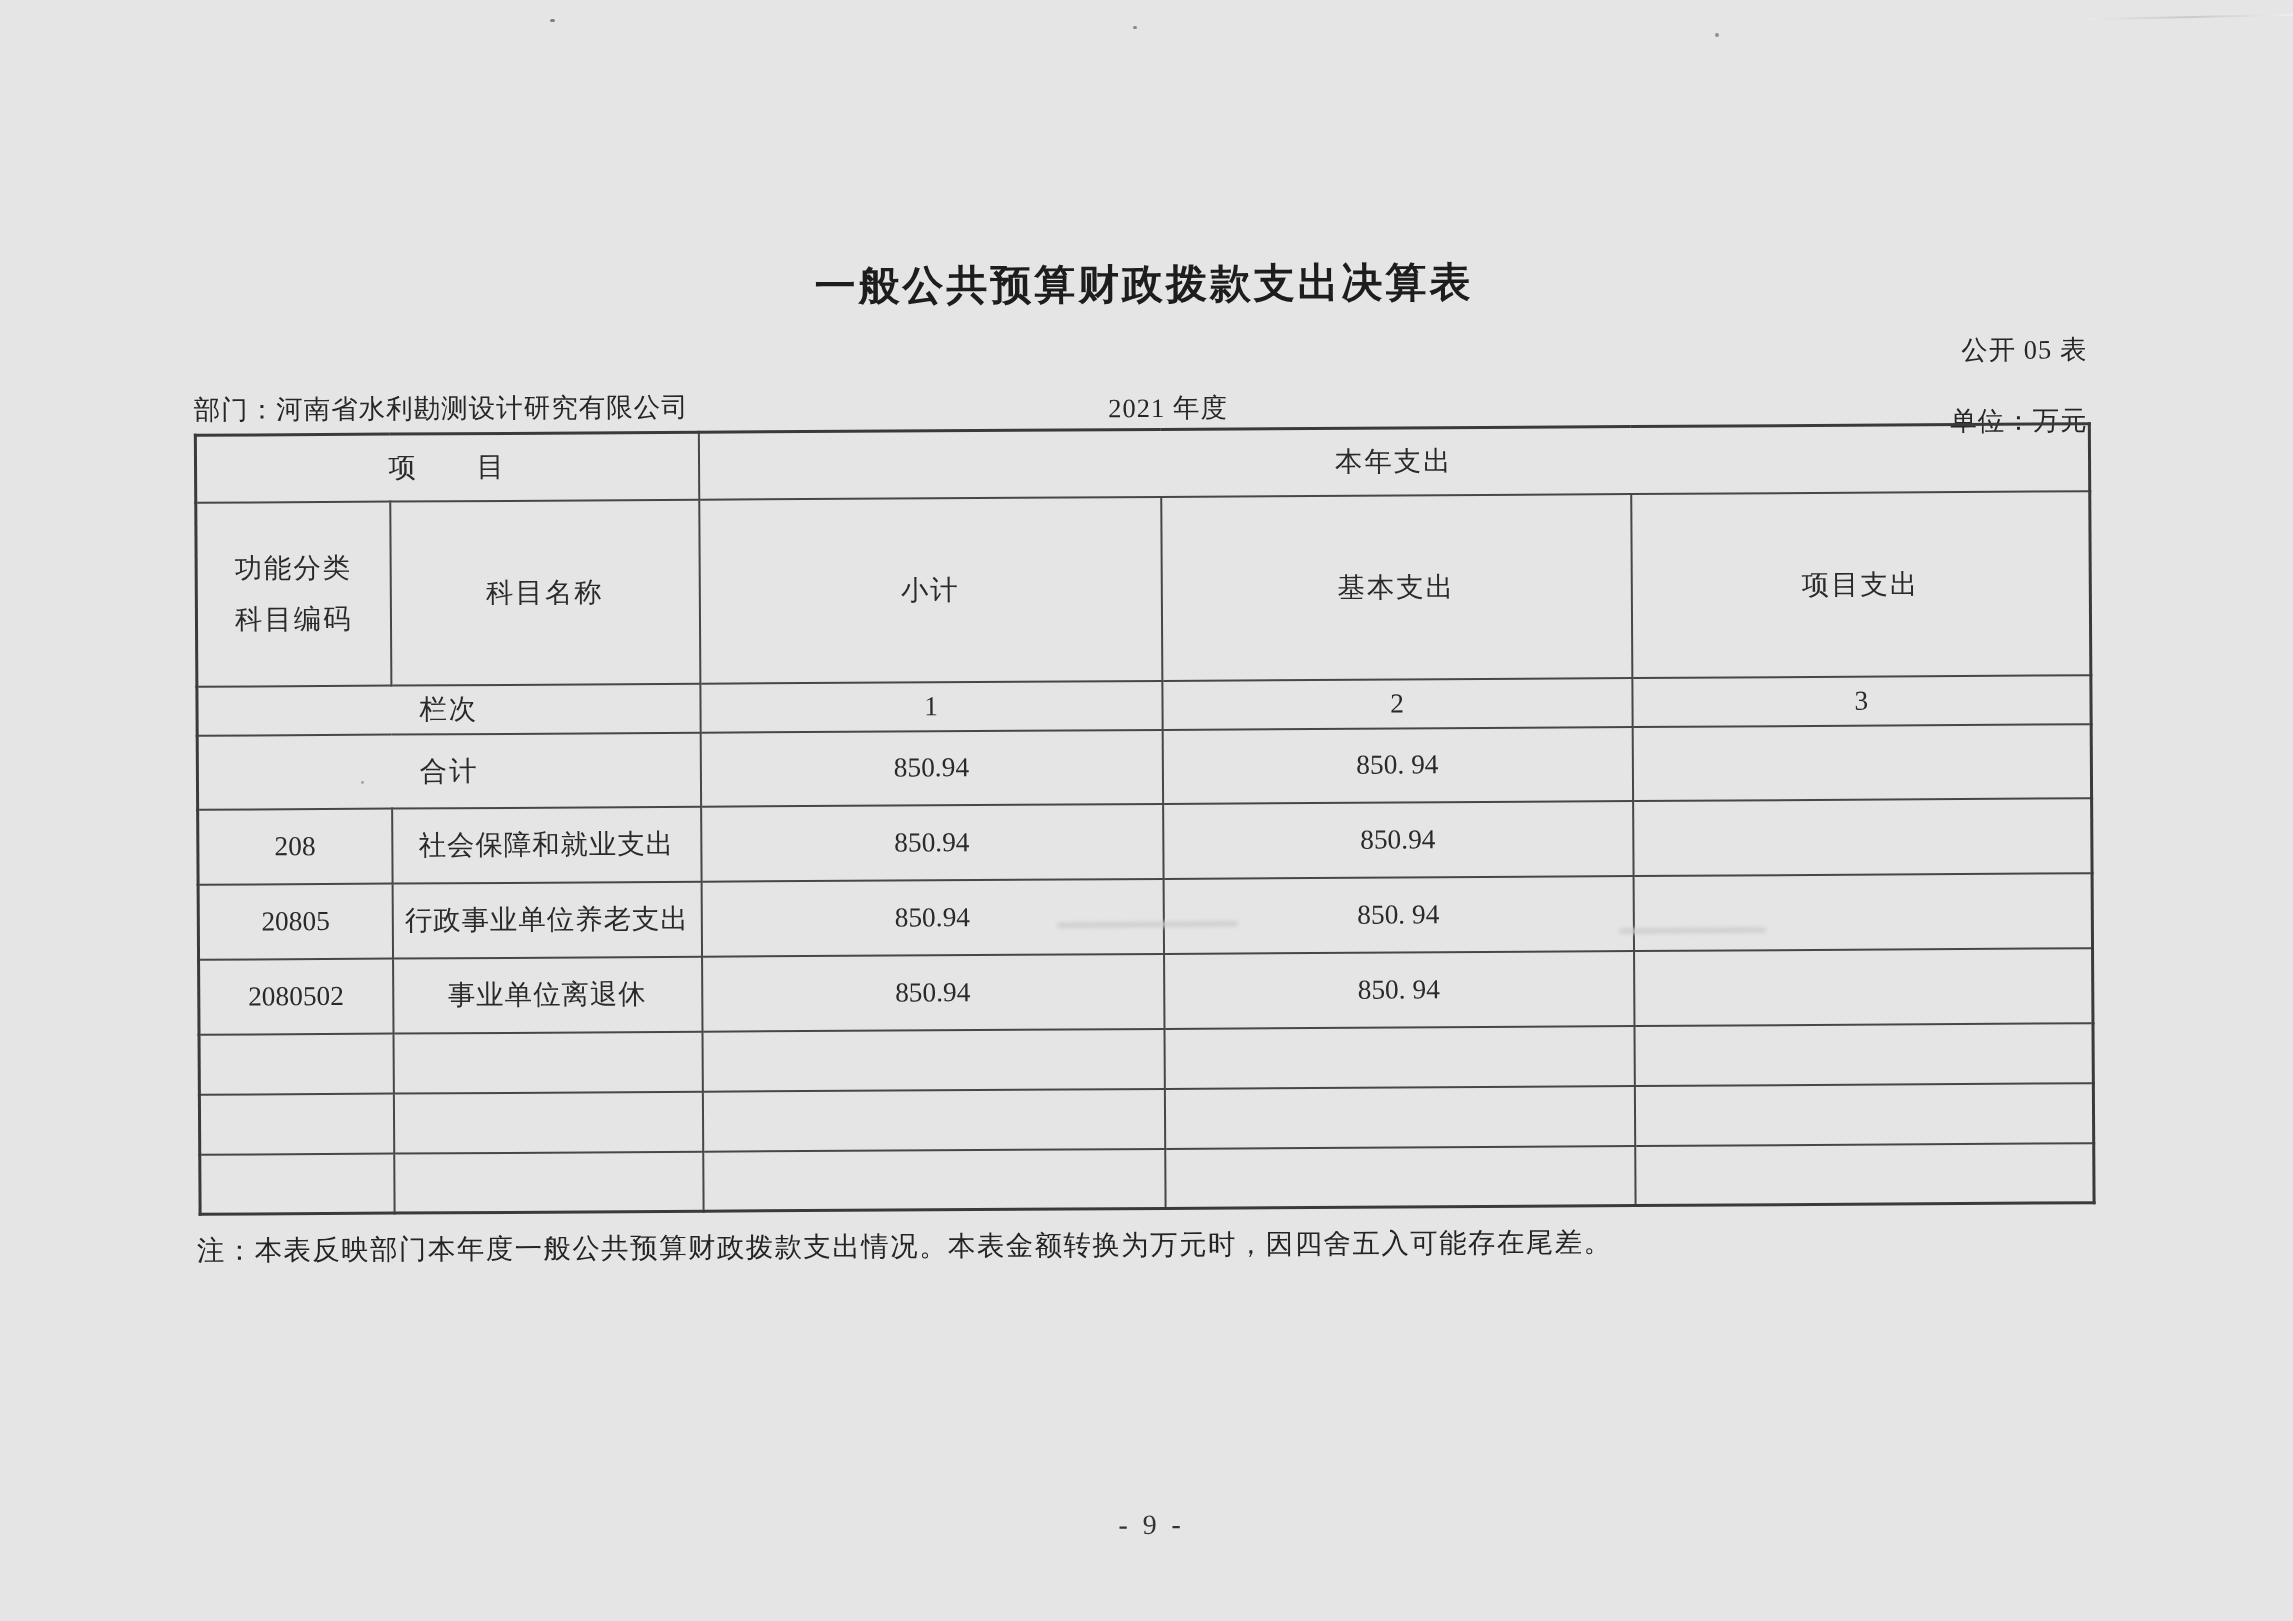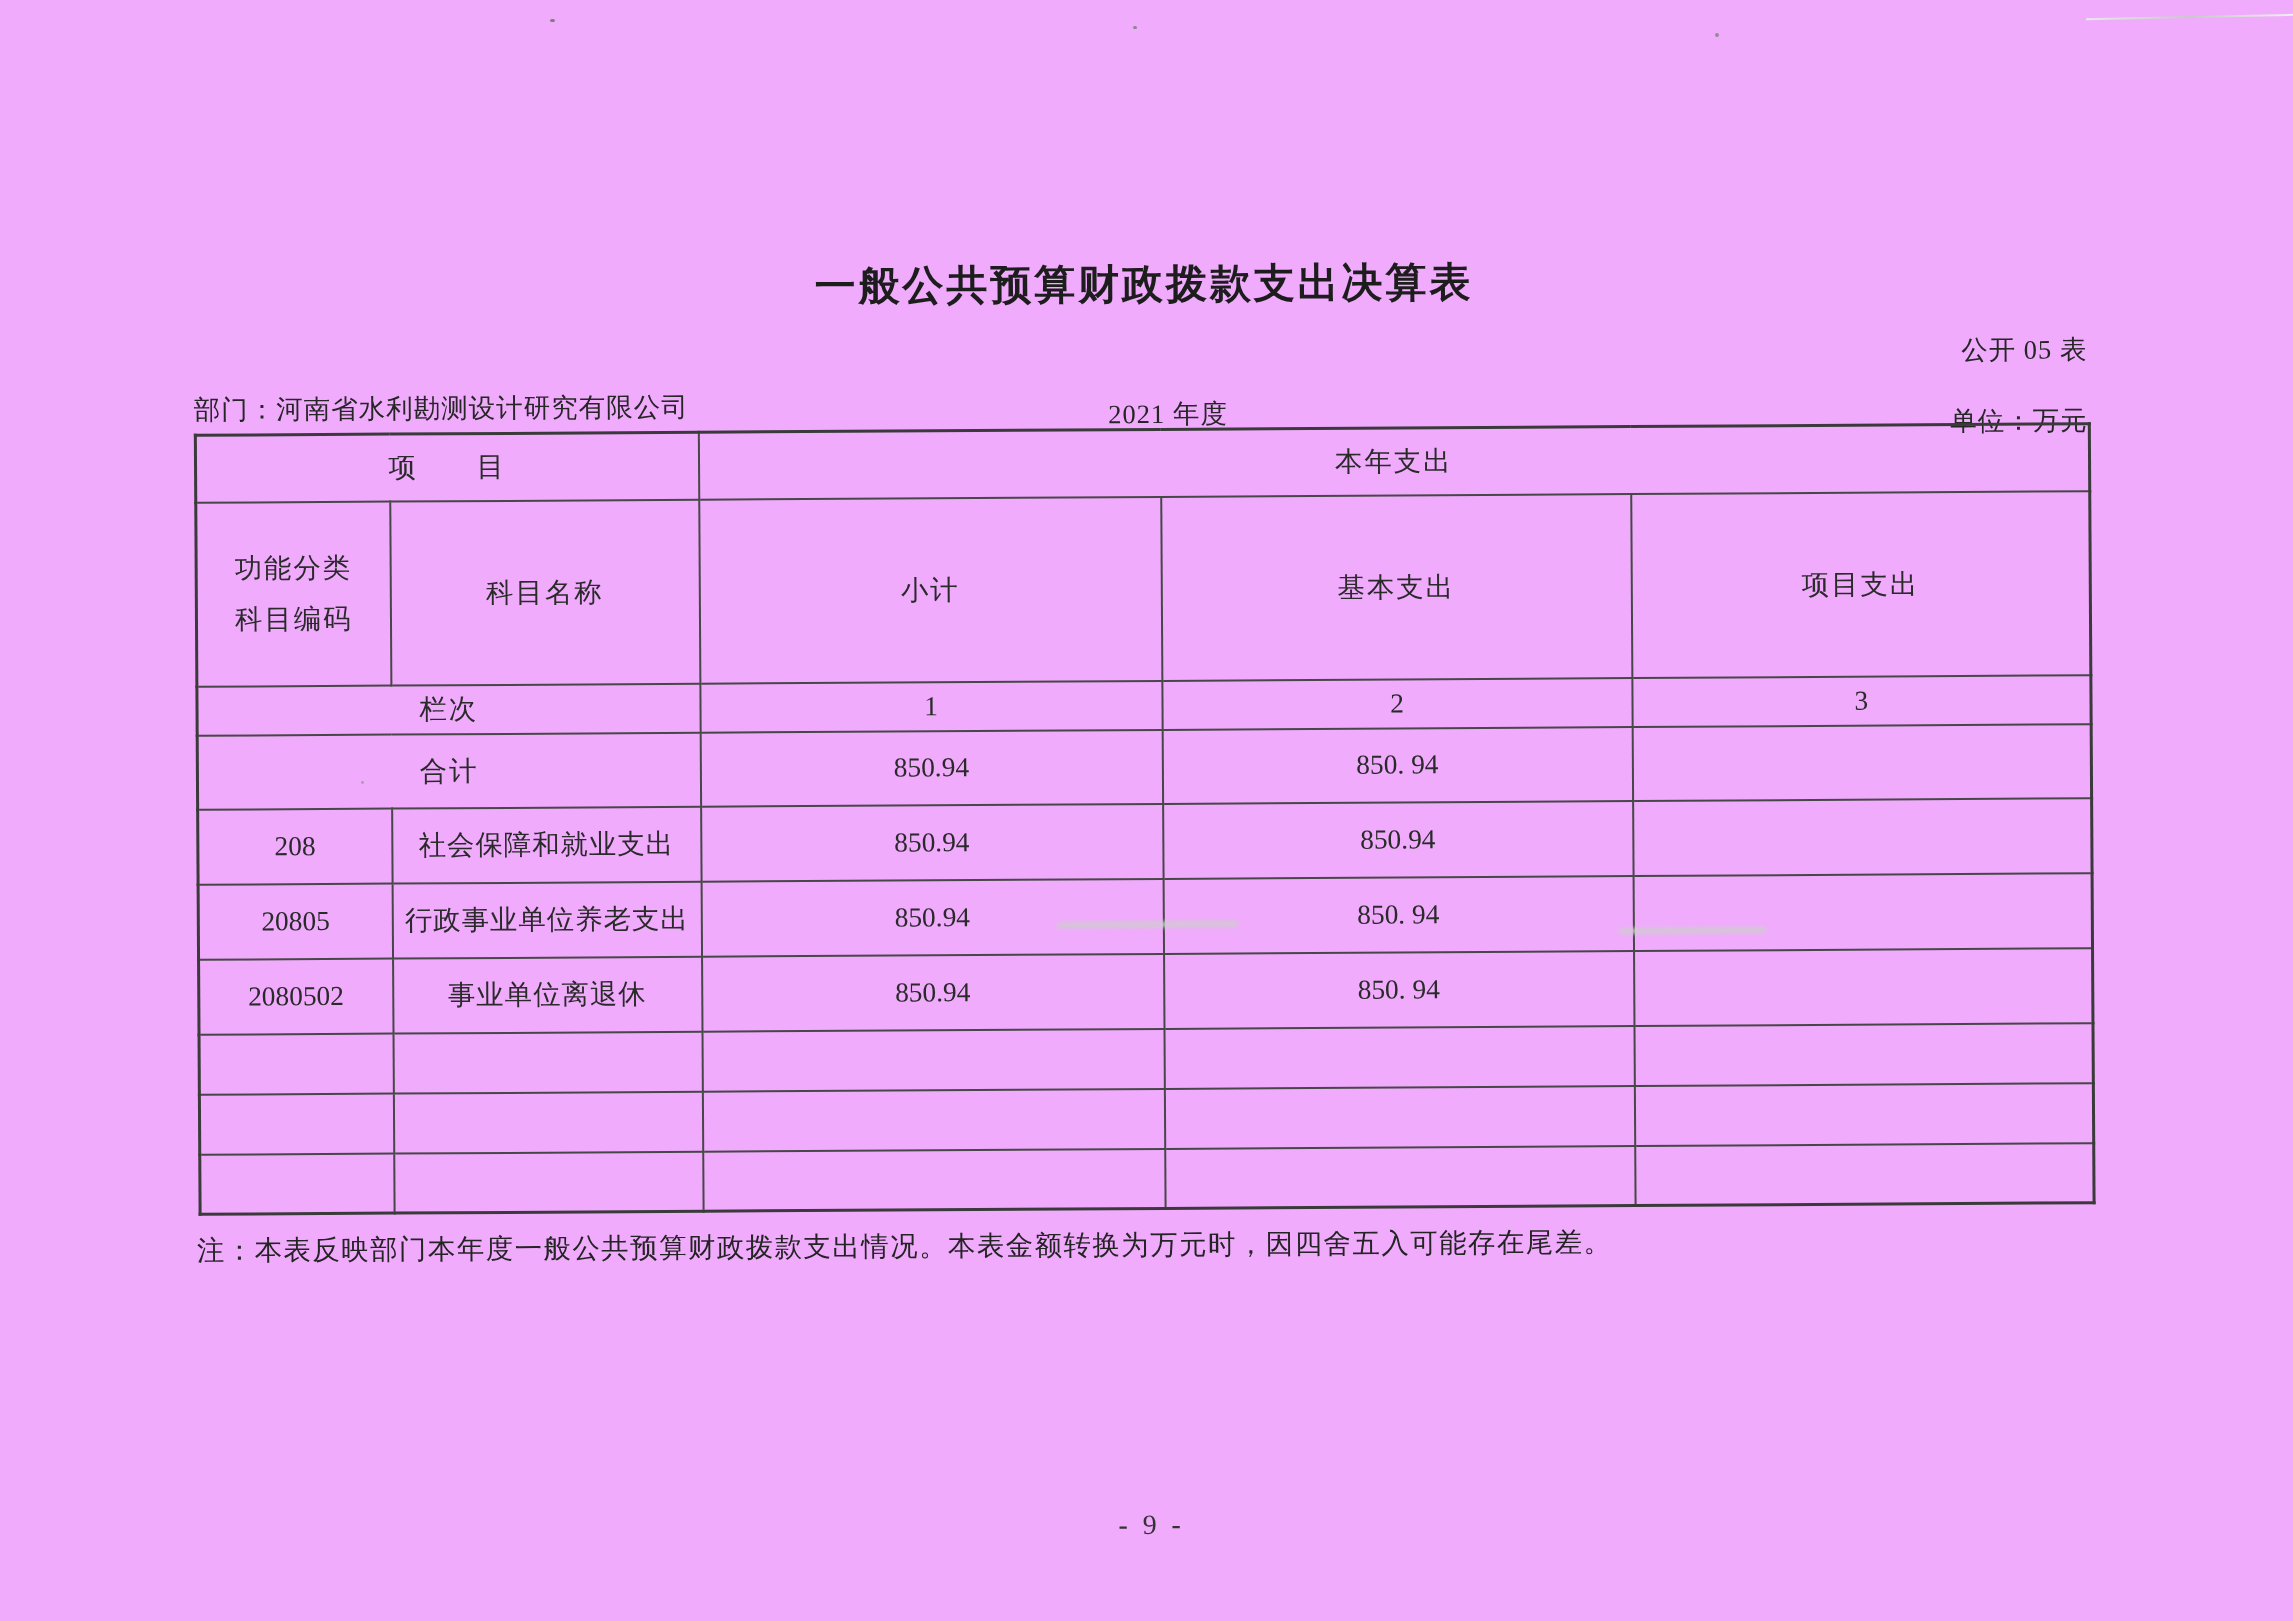--- a/index.html
+++ b/index.html
@@ -1,19 +1,19 @@
 <!DOCTYPE html>
 <html><head>
 <meta charset="utf-8">
 <style>
   html,body{margin:0;padding:0;}
   .page{
     position:relative;
     width:2294px;height:1621px;
-    background:#f0abfc;
+    background:#e5e5e5;
     overflow:hidden;
     font-family:"Liberation Serif", serif;
     color:#262626;
   }
   .sheet{
     position:absolute;inset:0;
     transform:rotate(-0.35deg);
     transform-origin:1147px 784px;
   }
   .doc-title{
@@ -25,21 +25,21 @@
   }
   .sheet-code{
     position:absolute;top:337px;left:196px;width:1894px;
     text-align:right;font-size:26.5px;letter-spacing:1px;
   }
   .meta-row{
     position:absolute;top:386px;left:196px;width:1894px;height:39px;
     font-size:26.5px;letter-spacing:1px;
   }
   .meta-dept{position:absolute;left:0;top:0;}
-  .meta-year{position:absolute;left:50%;top:3.9px;transform:translateX(-50%);margin-left:27.4px;margin-top:6px;}
+  .meta-year{position:absolute;left:50%;top:3.9px;transform:translateX(-50%);margin-left:27.4px;}
   .meta-unit{position:absolute;right:0;top:22px;}
   table.budget{
     position:absolute;top:428px;left:196px;
     width:1894px;height:779px;
     border-collapse:collapse;table-layout:fixed;
     border:3.9px solid #3a3a3a;
   }
   table.budget td{
     border:2px solid #474747;
     vertical-align:middle;

